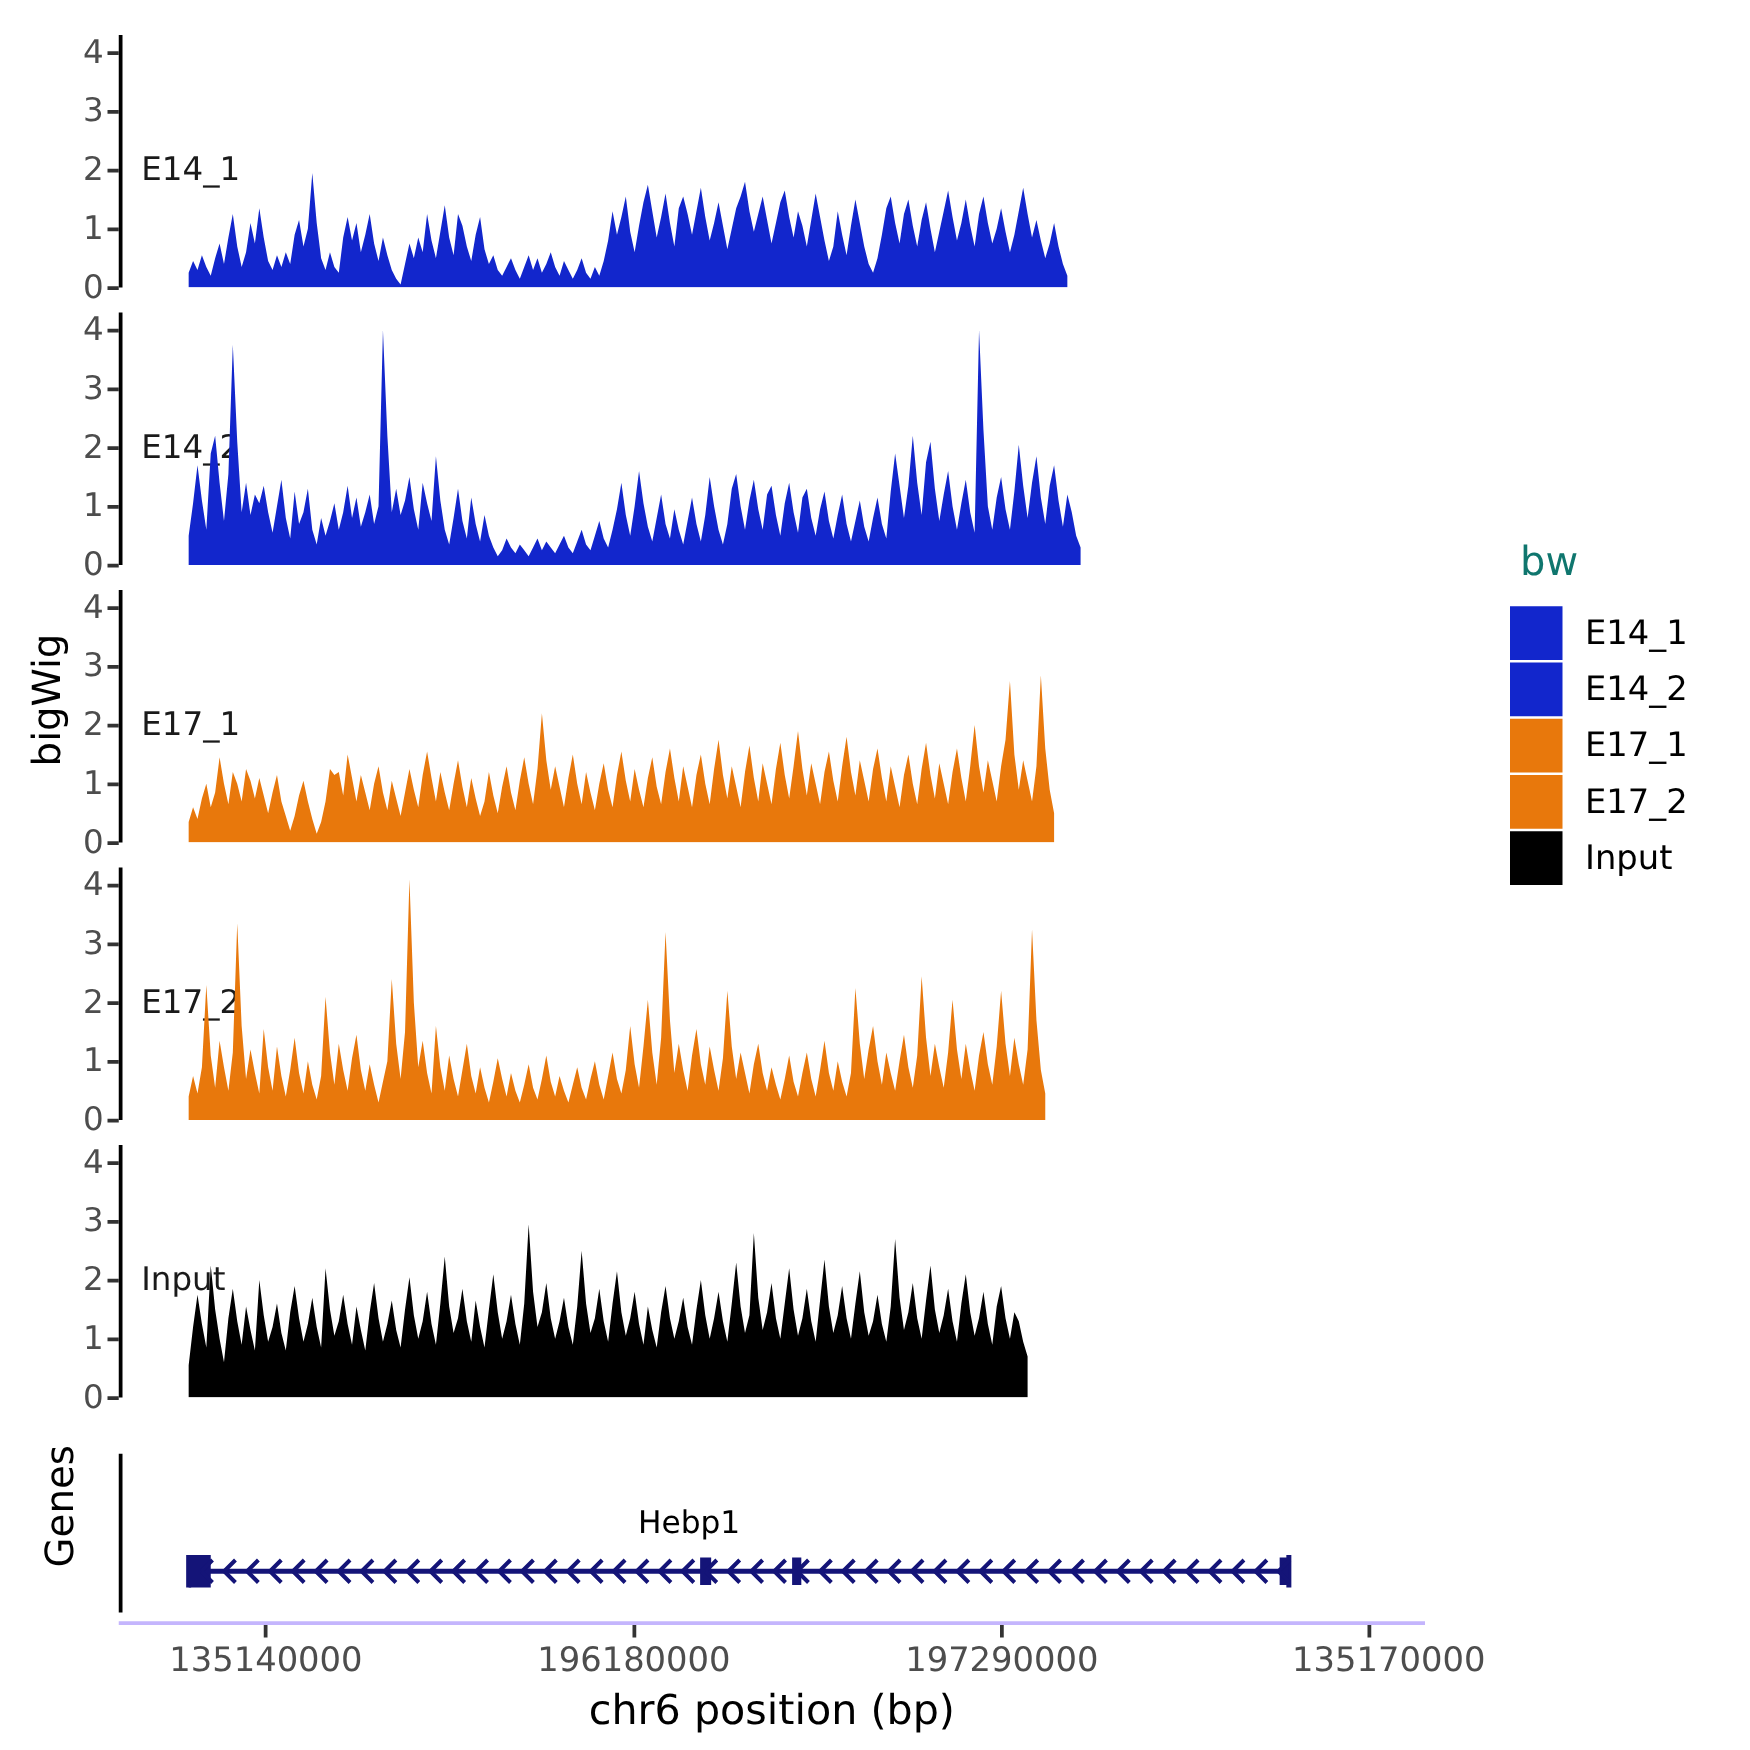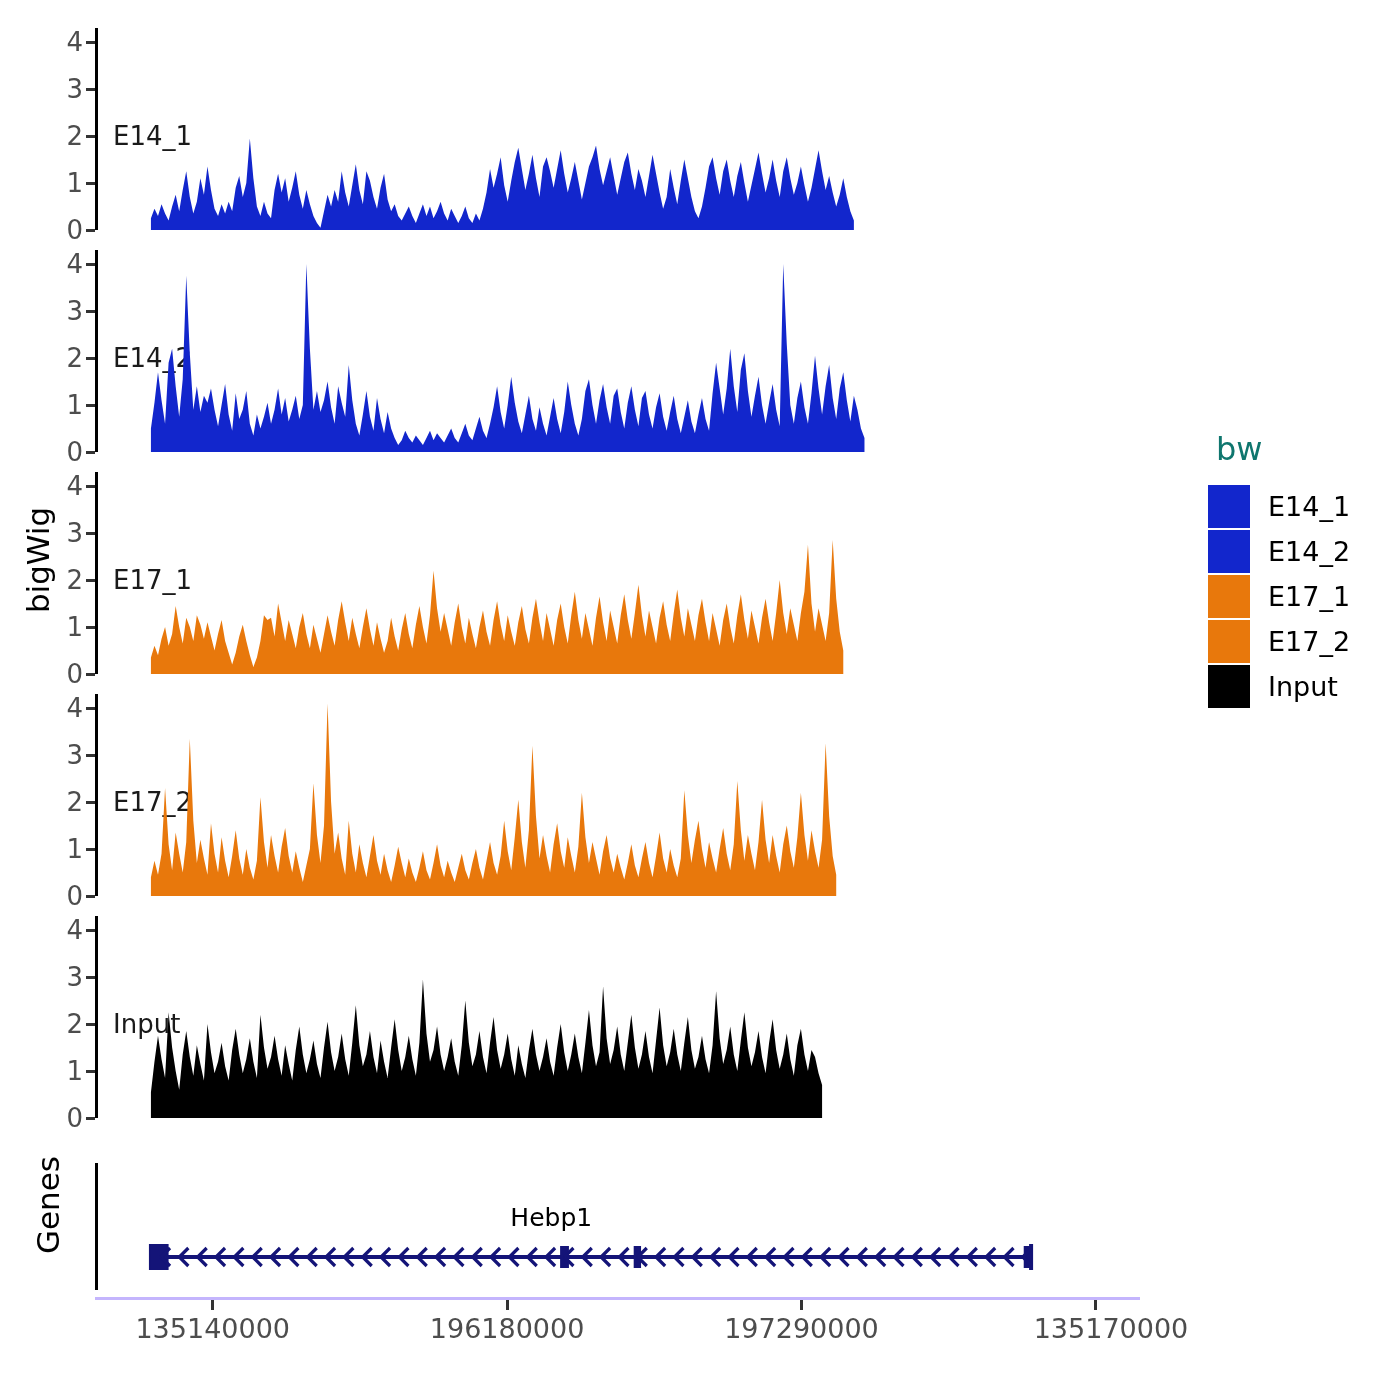--- a/index.html
+++ b/index.html
@@ -345,20 +345,21 @@
   <div id="xaxis">
       <div class="xtick" style="left: 116.246px;"></div>
       <div class="xticklabel" style="left: 117.746px;">135140000</div>
       <div class="xtick" style="left: 410.613px;"></div>
       <div class="xticklabel" style="left: 412.113px;">196180000</div>
       <div class="xtick" style="left: 704.979px;"></div>
       <div class="xticklabel" style="left: 706.479px;">197290000</div>
       <div class="xtick" style="left: 999.345px;"></div>
       <div class="xticklabel" style="left: 1016px;">135170000</div>
     </div>
+  <div id="xlabel">chr6 position (bp)</div>
 
   <div id="legend">
     <div id="legend-title">bw</div>
     <div id="legend-items">
         <div class="legend-row">
           <span class="legend-swatch" style="background: rgb(18, 38, 204);"></span>
           <span class="legend-text">E14_1</span>
         </div>
         <div class="legend-row">
           <span class="legend-swatch" style="background: rgb(18, 38, 204);"></span>

